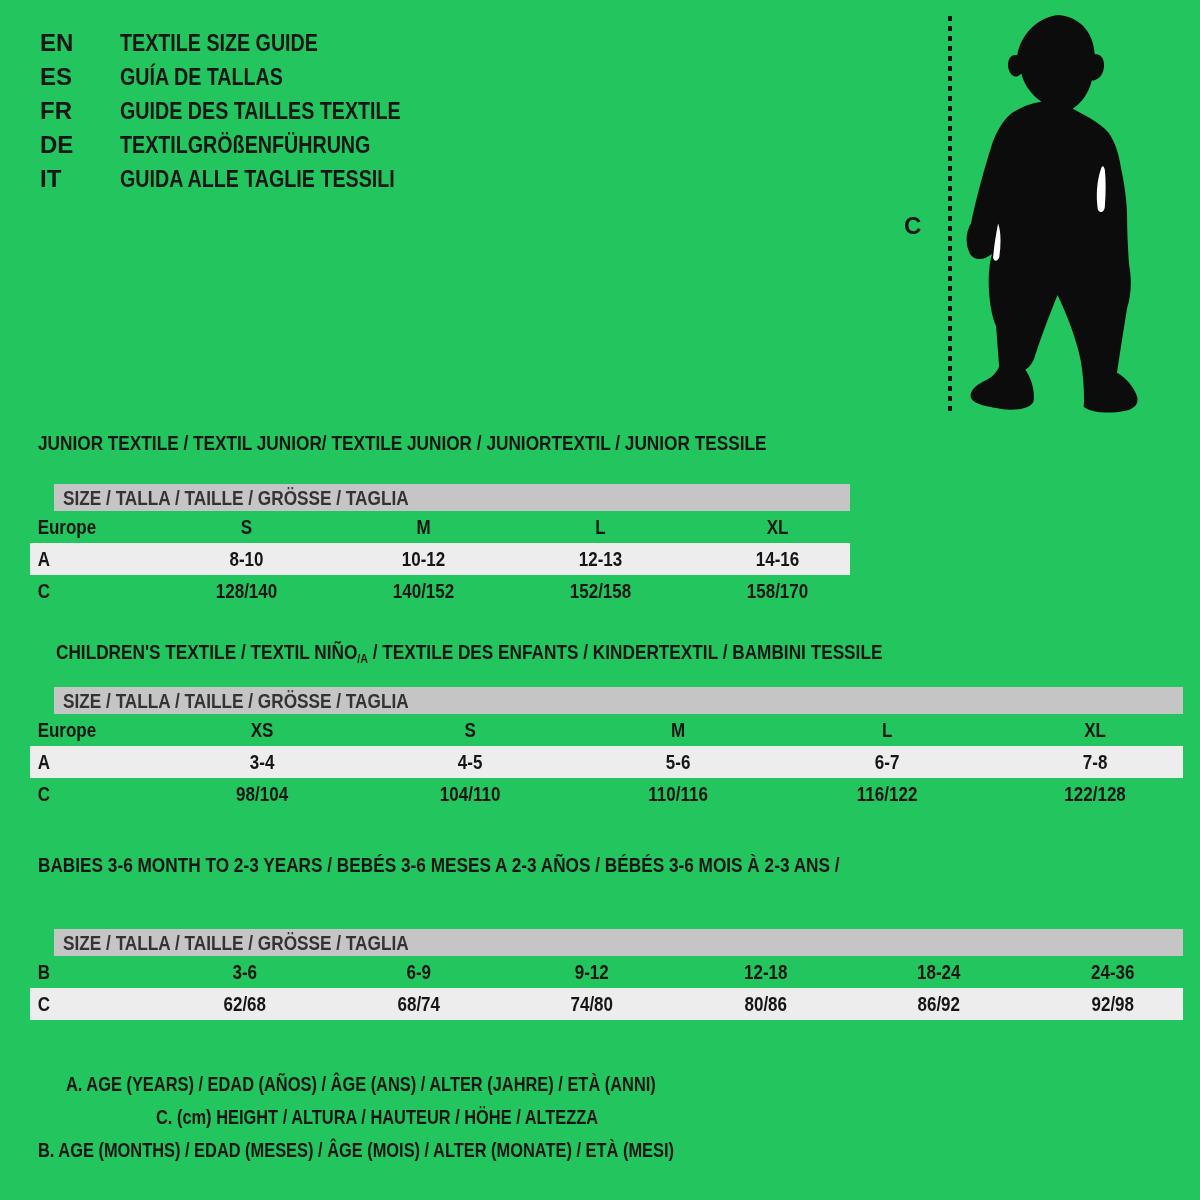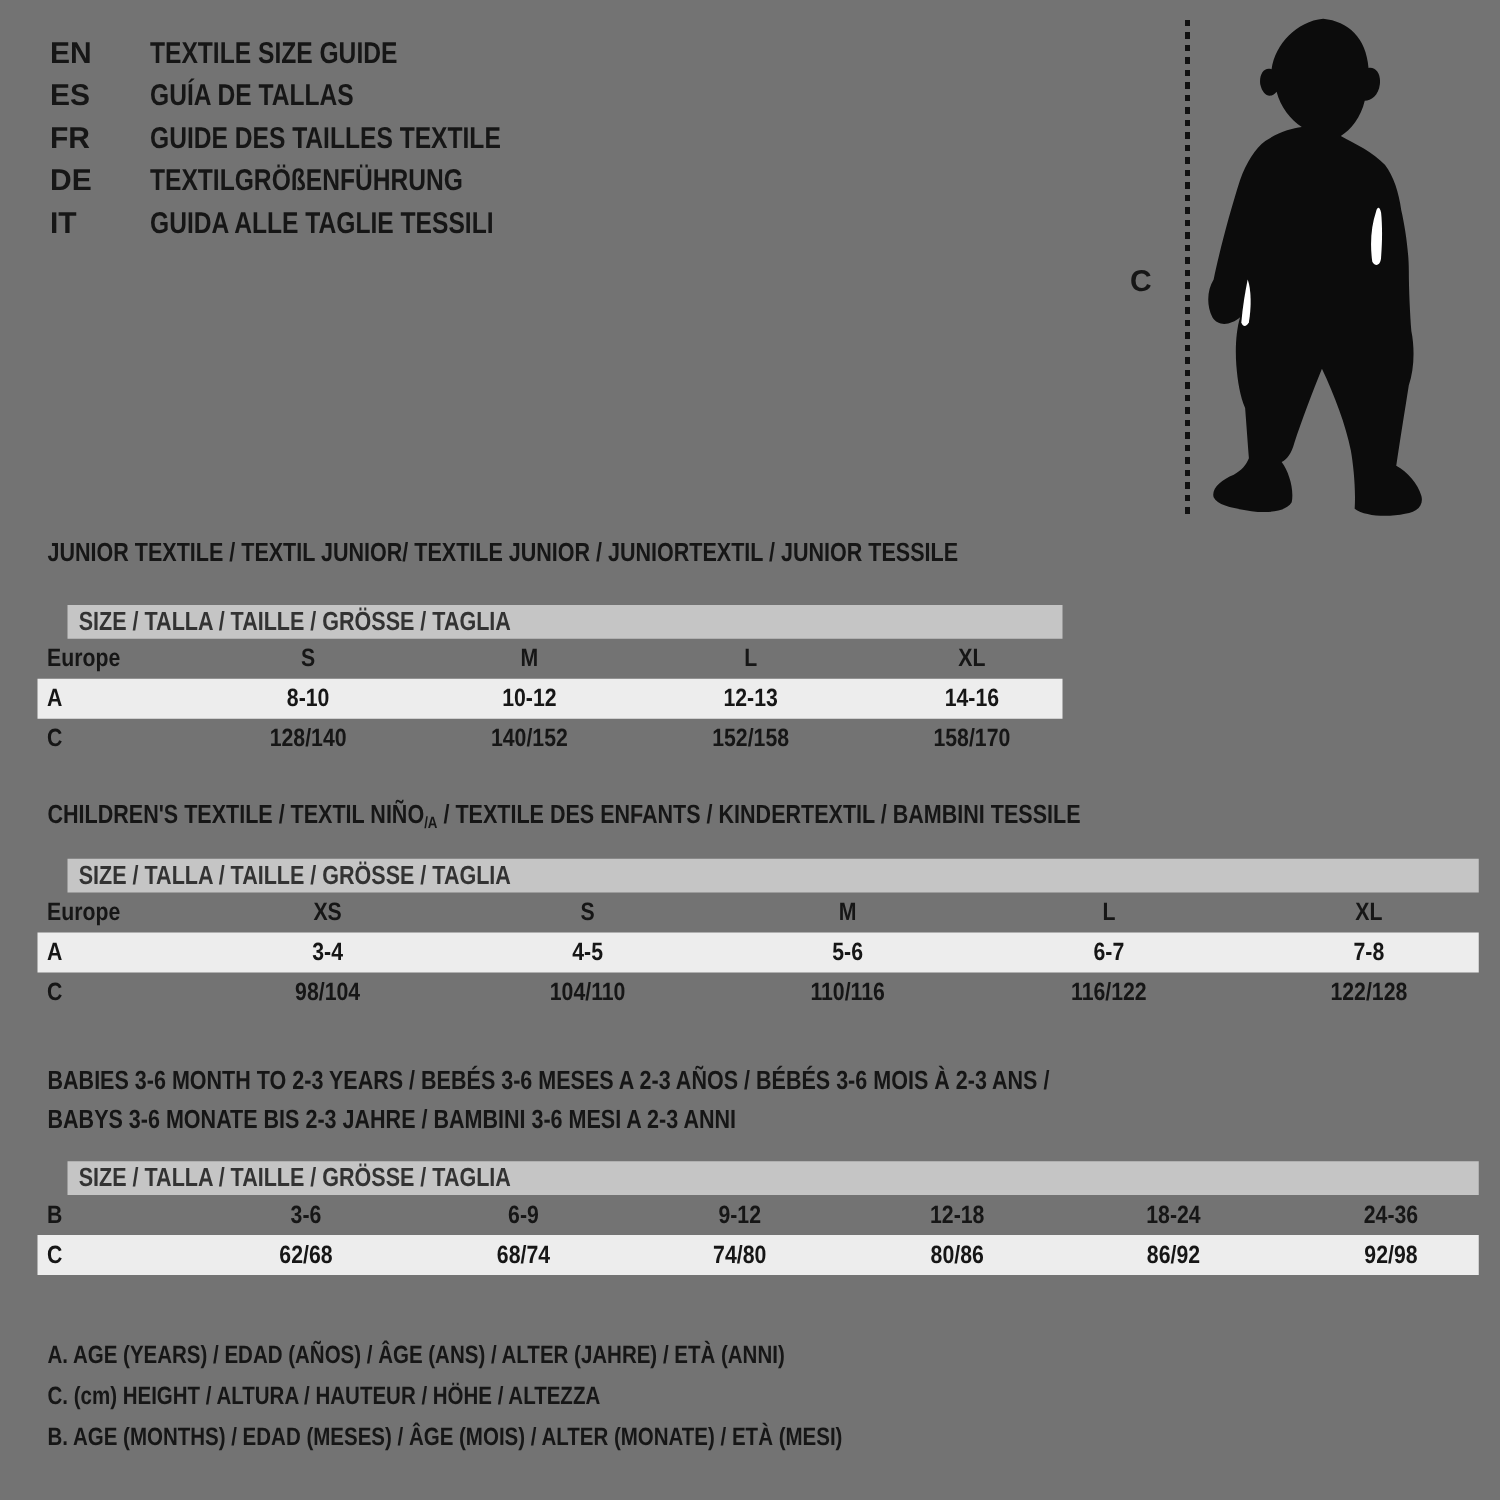--- a/index.html
+++ b/index.html
@@ -1,17 +1,17 @@
 <!DOCTYPE html>
 <html><head>
 <meta charset="utf-8">
 <style>
   html,body{margin:0;padding:0;background:#fff;}
   .canvas{
-    position:relative;width:1200px;height:1200px;background:#737373;overflow:hidden;
+    position:relative;width:1200px;height:1200px;background:#22c55e;overflow:hidden;
     font-family:"Liberation Sans","DejaVu Sans",sans-serif;font-weight:700;color:#161616;
   }
   .abs{position:absolute;}
   
   .sx{display:inline-block;transform:scaleX(0.82);transform-origin:0 50%;white-space:nowrap;}
   
   .lang{left:40px;top:26px;}
   .lang-row{display:grid;grid-template-columns:80px auto;height:34px;line-height:34px;font-size:24px;}
   
   .dash-line{left:948px;top:16px;width:4px;height:400px;
@@ -26,21 +26,21 @@
   .table{position:absolute;font-size:20px;}
   .band{height:27px;line-height:27px;background:#c5c5c5;color:#333333;padding-left:9px;font-size:21px;margin-left:24px;}
   .trow{display:grid;height:32px;line-height:32px;text-align:center;gap:32px;}
   .trow>span{transform:scaleX(0.85);}
   .trow>.lab{text-align:left;padding-left:9px;transform-origin:0 50%;}
   .shade{background:#ededed;}
   .t5 .trow{grid-template-columns:112px repeat(4,1fr);}
   .t6 .trow{grid-template-columns:112px repeat(5,1fr);}
   .t7 .trow{grid-template-columns:112px repeat(6,1fr);}
   
-  .legend{left:38px;top:1068px;}
+  .legend{left:38px;top:1068px;text-align:center;}
   .legend-line{height:33px;line-height:33px;font-size:20px;}
 </style>
 </head>
 <body>
 
 <div class="canvas">
 
   <div class="abs lang">
     <div class="lang-row">
       <span>EN</span>
@@ -107,21 +107,21 @@
     </div>
     <div class="trow">
       <span class="lab">C</span>
       <span>128/140</span>
       <span>140/152</span>
       <span>152/158</span>
       <span>158/170</span>
     </div>
   </div>
 
-  <div class="abs title" style="left:38px;top:640px;">
+  <div class="abs title" style="left:56px;top:640px;">
     <span class="sx"><span>CHILDREN'S TEXTILE / TEXTIL NIÑO</span><span class="sub">/A</span><span> / TEXTILE DES ENFANTS / KINDERTEXTIL / BAMBINI TESSILE</span></span>
   </div>
   <div class="table t6" style="left:30px;top:687px;width:1153px;">
     <div class="band">
       <span class="sx">SIZE / TALLA / TAILLE / GRÖSSE / TAGLIA</span>
     </div>
     <div class="trow">
       <span class="lab">Europe</span>
       <span>XS</span>
       <span>S</span>
@@ -142,21 +142,20 @@
       <span>98/104</span>
       <span>104/110</span>
       <span>110/116</span>
       <span>116/122</span>
       <span>122/128</span>
     </div>
   </div>
 
   <div class="abs title babies-title" style="left:38px;top:849px;">
     <div><span class="sx">BABIES 3-6 MONTH TO 2-3 YEARS / BEBÉS 3-6 MESES A 2-3 AÑOS / BÉBÉS 3-6 MOIS À 2-3 ANS /</span></div>
-    <div><span class="sx">BABYS 3-6 MONATE BIS 2-3 JAHRE / BAMBINI 3-6 MESI A 2-3 ANNI</span></div>
   </div>
   <div class="table t7" style="left:30px;top:929px;width:1153px;">
     <div class="band">
       <span class="sx">SIZE / TALLA / TAILLE / GRÖSSE / TAGLIA</span>
     </div>
     <div class="trow">
       <span class="lab">B</span>
       <span>3-6</span>
       <span>6-9</span>
       <span>9-12</span>

